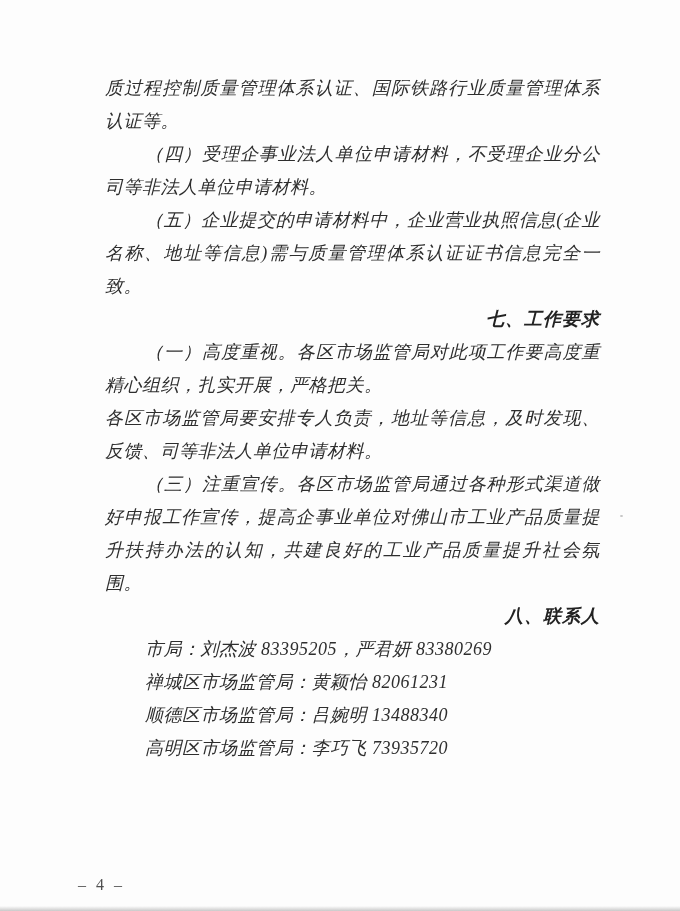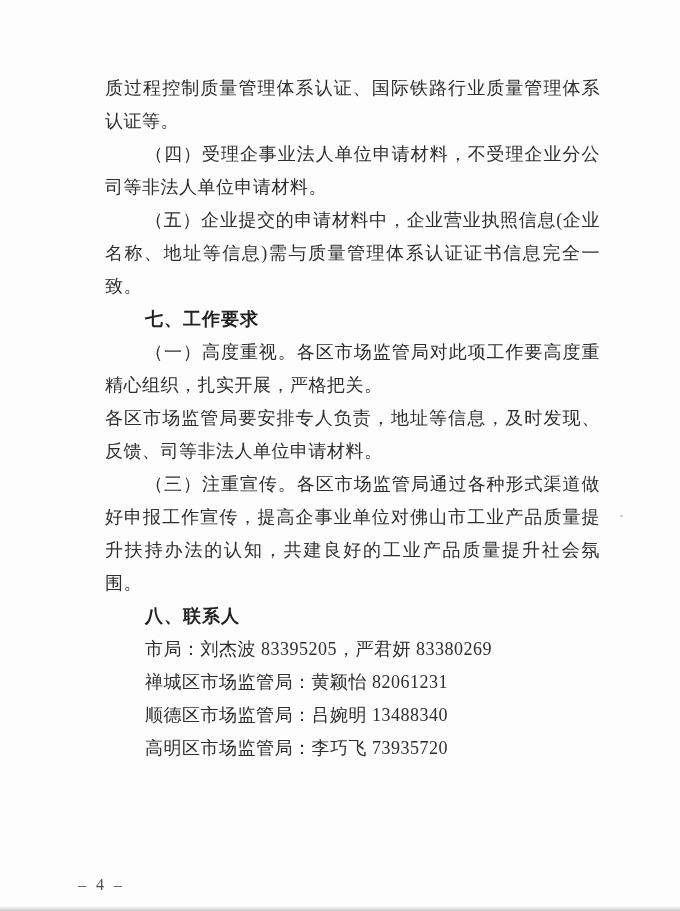--- a/index.html
+++ b/index.html
@@ -21,37 +21,39 @@
   .content {
     position: absolute;
     left: 105px;
     top: 72px;
     width: 495px;
     font-family: "Liberation Serif", "DejaVu Serif", serif;
     font-size: 18px;
     line-height: 33px;
     color: #2e2e2e;
     letter-spacing: 0.5px;
+    font-style: italic;
   }
   .line {
     height: 33px;
     overflow: visible;
   }
   .justify {
     text-align: justify;
     text-align-last: justify;
   }
   .indent {
     text-indent: 40px;
   }
   .heading {
     font-weight: bold;
     font-family: "Liberation Sans", "DejaVu Sans", sans-serif;
     color: #222222;
     letter-spacing: 1px;
+    text-align: right;
   }
   .footer {
     position: absolute;
     left: 78px;
     top: 876px;
     font-family: "Liberation Serif", "DejaVu Serif", serif;
     font-size: 16px;
     color: #4f4f4f;
     letter-spacing: 3px;
   }

